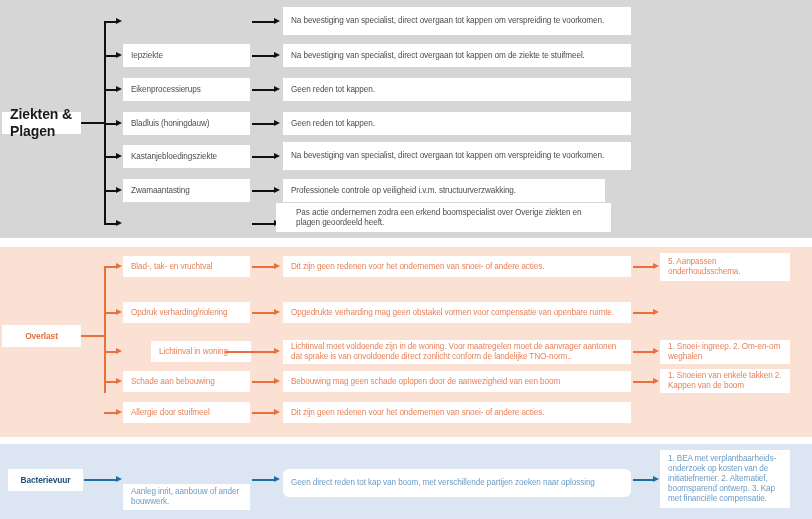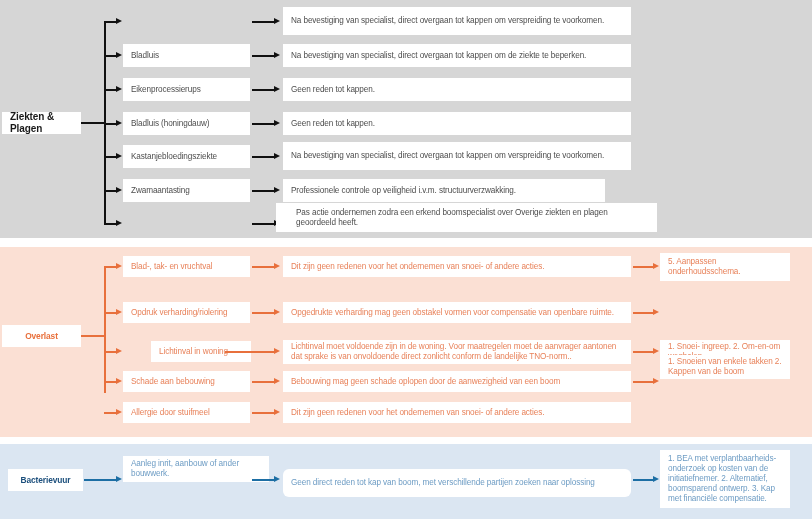--- a/index.html
+++ b/index.html
@@ -21,21 +21,21 @@
     display:flex;
     align-items:center;
     padding:3px 8px;
     line-height:1.22;
     letter-spacing:-0.1px;
   }
   .node span{display:block;}
 
   
   .gray .node{font-size:8.2px;color:#4d4d4d;}
-  .gray .node.root{font-weight:bold;color:#1a1a1a;font-size:10px;}
+  .gray .node.root{font-weight:bold;color:#1a1a1a;font-size:14px;}
 
   
   .orange .node{font-size:8.2px;color:#e8825a;}
   .orange .node.root{font-weight:bold;color:#e8703c;font-size:8.4px;}
 
   
   .blue .node{font-size:8.2px;color:#6d9cc4;}
   .blue .node.root{font-weight:bold;color:#1c4f7c;font-size:8.4px;}
 
   
@@ -69,26 +69,26 @@
   <div class="arrow" style="left:116px;top:17.5px;"></div>
   <div class="conn hline" style="left:252px;top:21px;width:23px;"></div>
   <div class="arrow" style="left:274px;top:17.5px;"></div>
   <div class="node" style="left:283px;top:7px;width:348px;height:28px;">
     <span>Na bevestiging van specialist, direct overgaan tot kappen om verspreiding te voorkomen.</span>
   </div>
 
   <div class="conn hline" style="left:104px;top:55px;width:13px;"></div>
   <div class="arrow" style="left:116px;top:51.5px;"></div>
   <div class="node" style="left:123px;top:44px;width:127px;height:23px;">
-    <span>Bladluis</span>
+    <span>Iepziekte</span>
   </div>
   <div class="conn hline" style="left:252px;top:55px;width:23px;"></div>
   <div class="arrow" style="left:274px;top:51.5px;"></div>
   <div class="node" style="left:283px;top:44px;width:348px;height:23px;">
-    <span>Na bevestiging van specialist, direct overgaan tot kappen om de ziekte te beperken.</span>
+    <span>Na bevestiging van specialist, direct overgaan tot kappen om de ziekte te stuifmeel.</span>
   </div>
 
   <div class="conn hline" style="left:104px;top:89px;width:13px;"></div>
   <div class="arrow" style="left:116px;top:85.5px;"></div>
   <div class="node" style="left:123px;top:78px;width:127px;height:23px;">
     <span>Eikenprocessierups</span>
   </div>
   <div class="conn hline" style="left:252px;top:89px;width:23px;"></div>
   <div class="arrow" style="left:274px;top:85.5px;"></div>
   <div class="node" style="left:283px;top:78px;width:348px;height:23px;">
@@ -125,21 +125,21 @@
   <div class="conn hline" style="left:252px;top:190px;width:23px;"></div>
   <div class="arrow" style="left:274px;top:186.5px;"></div>
   <div class="node" style="left:283px;top:179px;width:322px;height:23px;">
     <span>Professionele controle op veiligheid i.v.m. structuurverzwakking.</span>
   </div>
 
   <div class="conn hline" style="left:104px;top:223px;width:13px;"></div>
   <div class="arrow" style="left:116px;top:219.5px;"></div>
   <div class="conn hline" style="left:252px;top:223px;width:23px;"></div>
   <div class="arrow" style="left:274px;top:219.5px;"></div>
-  <div class="node" style="left:276px;top:203px;width:381px;height:29px;padding-left:20px;">
+  <div class="node" style="left:276px;top:203px;width:335px;height:29px;padding-left:20px;">
     <span>Pas actie ondernemen zodra een erkend boomspecialist over Overige ziekten en plagen geoordeeld heeft.</span>
   </div>
 
 </div>
 
 <div class="band orange">
 
   <div class="node root" style="left:2px;top:78px;width:79px;height:22px;justify-content:center;">
     <span>Overlast</span>
   </div>
@@ -197,21 +197,21 @@
   <div class="node" style="left:123px;top:124px;width:127px;height:21px;">
     <span>Schade aan bebouwing</span>
   </div>
   <div class="conn hline" style="left:252px;top:134px;width:23px;"></div>
   <div class="arrow" style="left:274px;top:130.5px;"></div>
   <div class="node" style="left:283px;top:124px;width:348px;height:21px;">
     <span>Bebouwing mag geen schade oplopen door de aanwezigheid van een boom</span>
   </div>
   <div class="conn hline" style="left:633px;top:134px;width:21px;"></div>
   <div class="arrow" style="left:653px;top:130.5px;"></div>
-  <div class="node" style="left:660px;top:108px;width:130px;height:24px;justify-content:flex-end;">
+  <div class="node" style="left:660px;top:122px;width:130px;height:24px;justify-content:flex-end;">
     <span>1. Snoeien van enkele takken 2. Kappen van de boom</span>
   </div>
 
   <div class="conn hline" style="left:104px;top:165px;width:13px;"></div>
   <div class="arrow" style="left:116px;top:161.5px;"></div>
   <div class="node" style="left:123px;top:155px;width:127px;height:21px;">
     <span>Allergie door stuifmeel</span>
   </div>
   <div class="conn hline" style="left:252px;top:165px;width:23px;"></div>
   <div class="arrow" style="left:274px;top:161.5px;"></div>
@@ -223,21 +223,21 @@
 
 <div class="band blue">
 
   <div class="node root" style="left:8px;top:25px;width:75px;height:22px;justify-content:center;">
     <span>Bacterievuur</span>
   </div>
 
   <div class="conn hline" style="left:84px;top:35px;width:33px;"></div>
   <div class="arrow" style="left:116px;top:31.5px;"></div>
 
-  <div class="node" style="left:123px;top:12px;width:146px;height:26px;">
+  <div class="node" style="left:123px;top:40px;width:127px;height:26px;">
     <span>Aanleg inrit, aanbouw of ander bouwwerk.</span>
   </div>
 
   <div class="conn hline" style="left:252px;top:35px;width:23px;"></div>
   <div class="arrow" style="left:274px;top:31.5px;"></div>
 
   <div class="node" style="left:283px;top:25px;width:348px;height:28px;border-radius:6px;">
     <span>Geen direct reden tot kap van boom, met verschillende partijen zoeken naar oplossing</span>
   </div>
 

